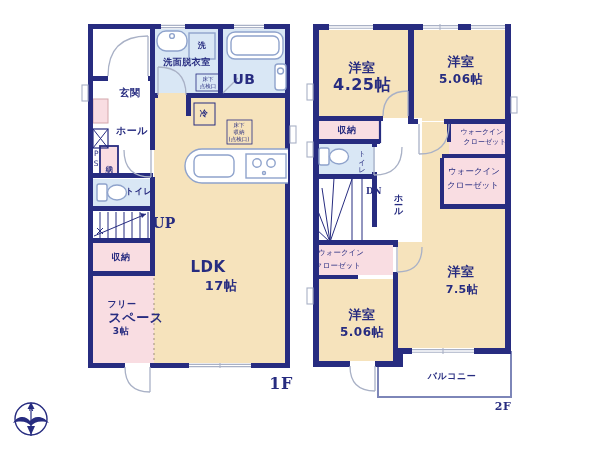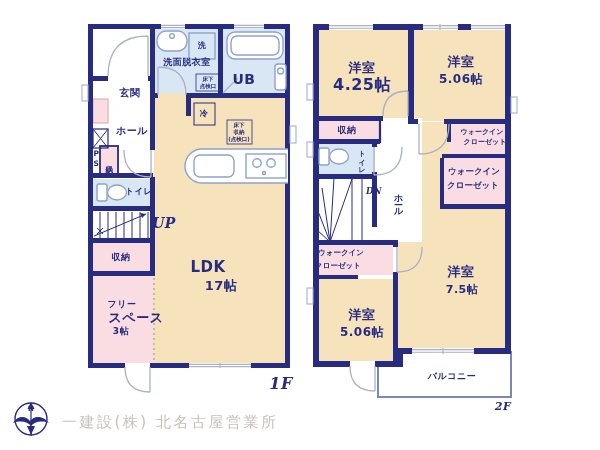--- a/index.html
+++ b/index.html
@@ -15,23 +15,23 @@
   .fx{fill:#fff;stroke:var(--c-fixture,#8fa3cc);stroke-width:1.4;}
   .fxn{fill:none;stroke:var(--c-fixture,#8fa3cc);stroke-width:1.4;}
   .door{fill:none;stroke:var(--c-door,#a9b1c6);stroke-width:1.3;}
   .win{stroke:var(--c-door,#a9b1c6);stroke-width:1.1;fill:none;}
   .bump{fill:#fff;stroke:var(--c-door,#a9b1c6);stroke-width:1.1;}
   .stair{stroke:var(--c-wall,#272c80);stroke-width:1;fill:none;}
   .thin{fill:none;stroke:var(--c-wall,#272c80);}
   .navy{fill:var(--c-wall,#272c80);}
   .lbl{position:absolute;transform:translate(-50%,-50%);color:var(--c-text,#272c80);
        white-space:nowrap;line-height:1;font-weight:600;letter-spacing:.5px;}
-  .sm{font-weight:700;letter-spacing:0;}
+  .sm{font-weight:400;letter-spacing:0;}
   .vert{writing-mode:vertical-rl;text-orientation:upright;letter-spacing:1px;}
-  .serif{font-family:"DejaVu Serif",serif;font-style:italic;font-weight:600;}
+  .serif{font-family:"DejaVu Serif",serif;font-weight:600;}
   .company{position:absolute;transform:translateY(-50%);color:var(--c-footer,#c6c1bd);
        font-size:15px;letter-spacing:2.5px;white-space:nowrap;font-weight:500;}
 </style>
 </head>
 <body>
 
 <div class="stage">
 
 <svg width="600" height="450" viewBox="0 0 600 450">
 
@@ -286,15 +286,14 @@
 <div class="lbl sm" style="left:341px;top:253px;font-size:7.5px">ウォークイン</div>
 <div class="lbl sm" style="left:338px;top:266px;font-size:7.5px">クローゼット</div>
 <div class="lbl" style="left:461px;top:271px;font-size:13px">洋室</div>
 <div class="lbl" style="left:462px;top:289px;font-size:11px">7.5帖</div>
 <div class="lbl" style="left:362px;top:314px;font-size:13px">洋室</div>
 <div class="lbl" style="left:362px;top:332px;font-size:12px">5.06帖</div>
 <div class="lbl" style="left:452px;top:376px;font-size:9px">バルコニー</div>
 <div class="lbl serif" style="left:503px;top:406px;font-size:11px">2F</div>
 
 <div class="lbl sm" style="left:31px;top:409px;font-size:7px">N</div>
-<div class="company" style="left:62px;top:422px">一建設(株) 北名古屋営業所</div>
 
 </div>
 
 </body></html>

